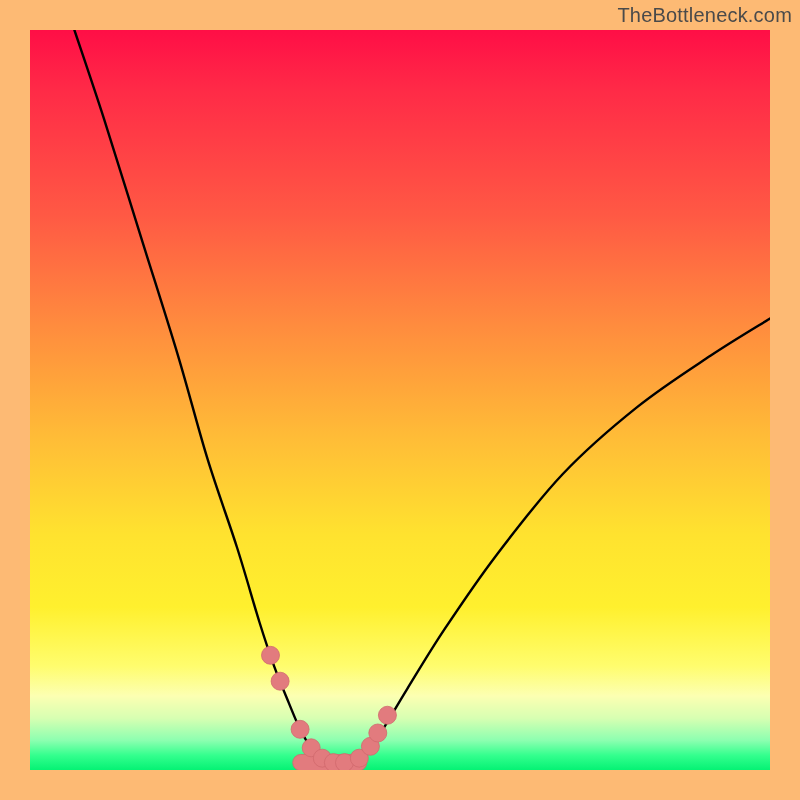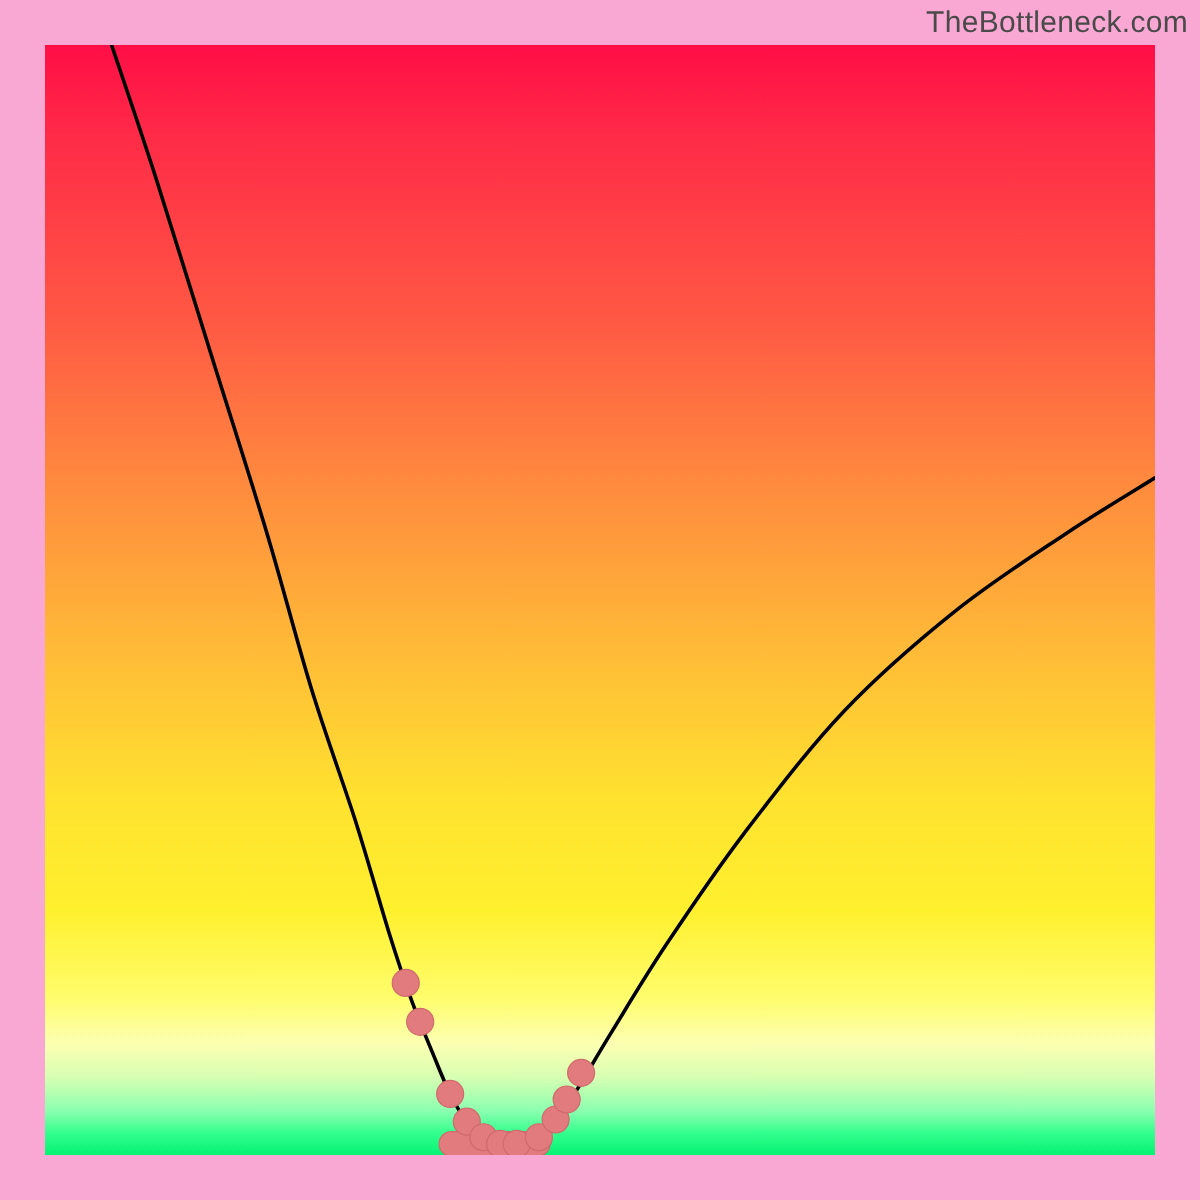--- a/index.html
+++ b/index.html
@@ -7,21 +7,21 @@
     padding: 0;
     width: 800px;
     height: 800px;
     background: #000;
     overflow: hidden;
     font-family: Arial, Helvetica, sans-serif;
   }
   .frame {
     position: absolute;
     inset: 0;
-    background: #f9a8d4;
+    background: #fdba74;
   }
   .plot-area {
     position: absolute;
     left: 30px;
     top: 30px;
     width: 740px;
     height: 740px;
     overflow: hidden;
   }
   .gradient {

